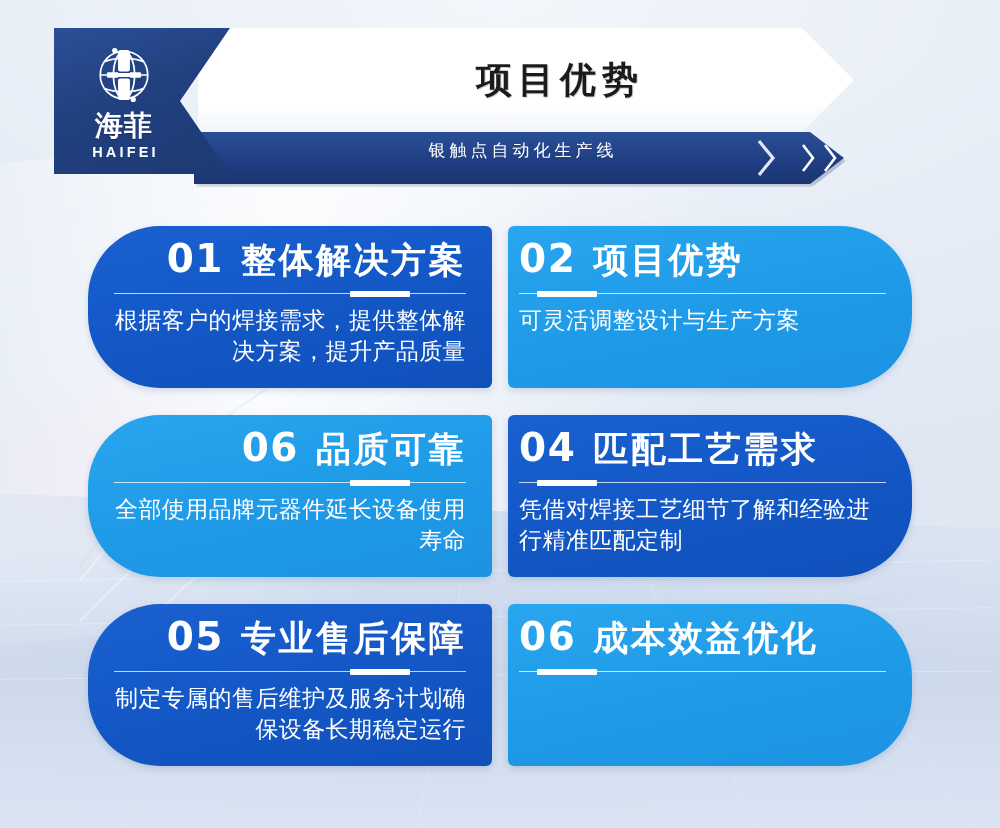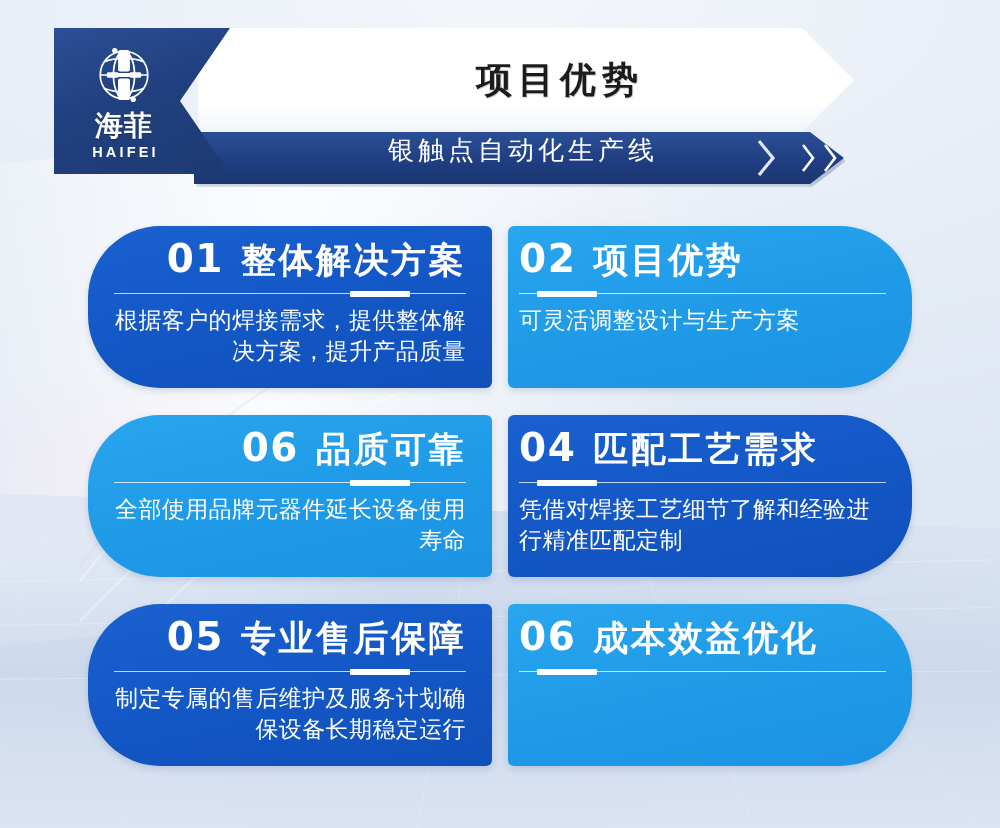--- a/index.html
+++ b/index.html
@@ -89,21 +89,21 @@
   .ban-title{
     position:absolute;left:276px;top:12px;width:460px;height:80px;
     display:flex;align-items:center;justify-content:center;
     color:#1b1b1b;font-size:36px;font-weight:900;letter-spacing:6px;
     font-family:"DejaVu Sans","Liberation Sans",sans-serif;
     text-shadow:1px 1px 0 rgba(120,130,150,.35);
   }
   .ban-sub{
     position:absolute;left:254px;top:104px;width:430px;height:36px;
     display:flex;align-items:center;justify-content:center;
-    color:#ffffff;font-size:26px;font-weight:400;letter-spacing:4px;
+    color:#ffffff;font-size:17px;font-weight:400;letter-spacing:4px;
     font-family:Liberation Sans, sans-serif;
   }
   .chev-wrap{position:absolute;left:700px;top:104px;width:110px;height:52px;}
   .chev{position:absolute;top:10px;width:17px;height:32px;}
   .chev svg{display:block;}
   .chev-big{left:4px;top:6px;width:22px;height:40px;}
 
   
   .grid{
     position:absolute;left:88px;top:226px;width:824px;height:540px;

